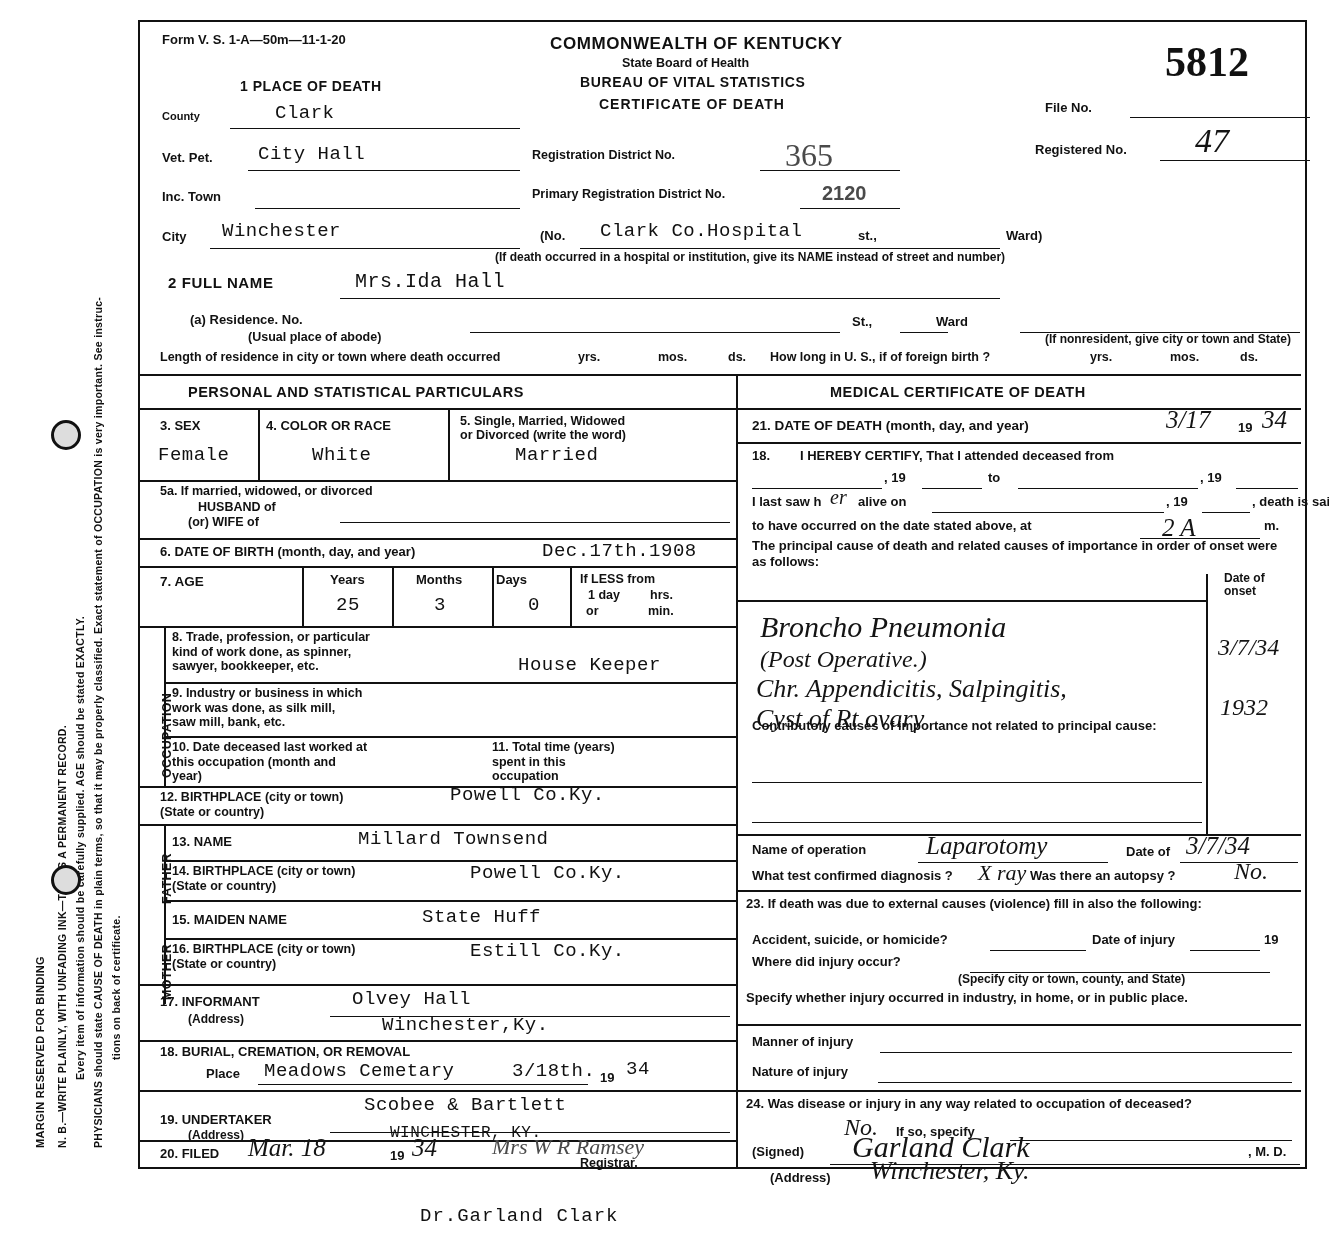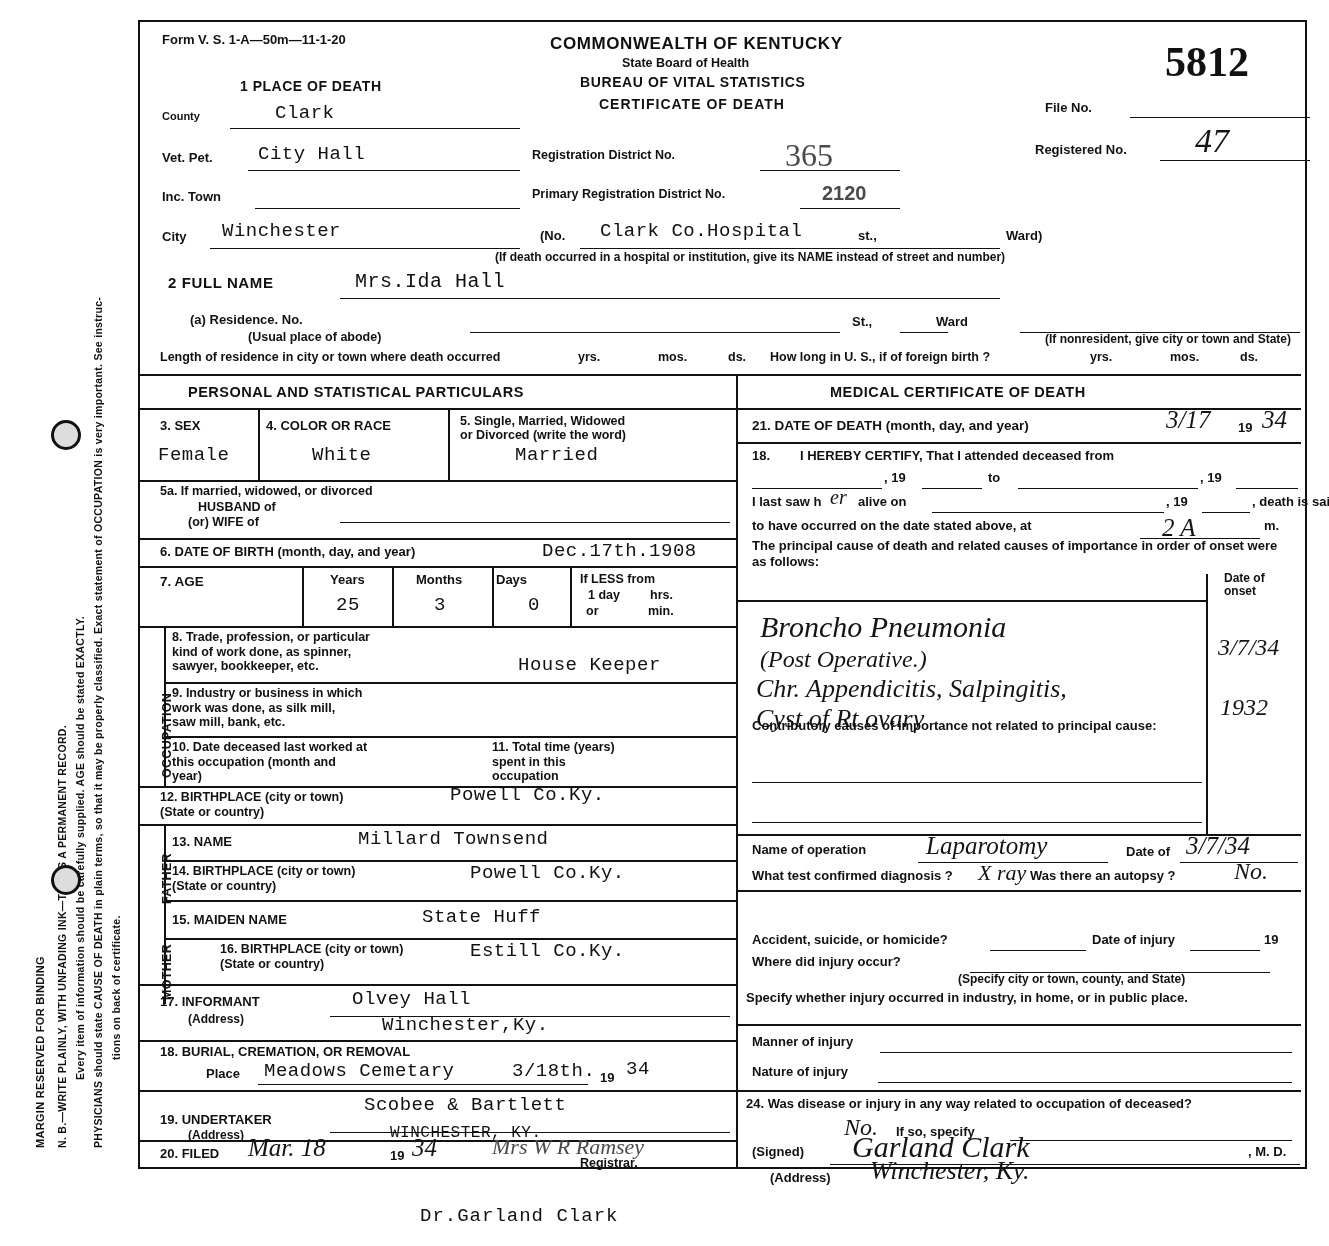--- a/index.html
+++ b/index.html
@@ -203,21 +203,21 @@
 
     <div class="t b" style="left:32px;top:842px;font-size:12.5px;line-height:14.5px;white-space:pre;">14. BIRTHPLACE (city or town)
 (State or country)</div>
     <div class="t type" style="left:330px;top:840px;font-size:19px;">Powell Co.Ky.</div>
     <div class="hl" style="left:24px;top:878px;width:572px;"></div>
 
     <div class="t b" style="left:32px;top:890px;font-size:13px;">15. MAIDEN NAME</div>
     <div class="t type" style="left:282px;top:884px;font-size:19px;">State Huff</div>
     <div class="hl" style="left:24px;top:916px;width:572px;"></div>
 
-    <div class="t b" style="left:32px;top:920px;font-size:12.5px;line-height:14.5px;white-space:pre;padding-left:48px;">16. BIRTHPLACE (city or town)
+    <div class="t b" style="left:32px;top:920px;font-size:12.5px;line-height:14.5px;white-space:pre;">16. BIRTHPLACE (city or town)
 (State or country)</div>
     <div class="t type" style="left:330px;top:918px;font-size:19px;">Estill Co.Ky.</div>
     <div class="hl" style="left:0;top:962px;width:596px;"></div>
 
     <div class="t b" style="left:20px;top:972px;font-size:13px;">17. INFORMANT</div>
     <div class="line" style="left:190px;top:994px;width:400px;"></div>
     <div class="t b" style="left:48px;top:990px;font-size:12px;">(Address)</div>
     <div class="t type" style="left:212px;top:966px;font-size:19px;">Olvey Hall</div>
     <div class="t type" style="left:242px;top:992px;font-size:19px;">Winchester,Ky.</div>
     <div class="hl" style="left:0;top:1018px;width:596px;"></div>
@@ -301,20 +301,21 @@
     <div class="t b" style="left:986px;top:822px;font-size:13px;">Date of</div>
     <div class="line" style="left:1040px;top:840px;width:118px;"></div>
     <div class="t scriptbig" style="left:1046px;top:810px;">3/7/34</div>
 
     <div class="t b" style="left:612px;top:846px;font-size:13px;">What test confirmed diagnosis ?</div>
     <div class="t scriptbig" style="left:838px;top:838px;font-size:22px;">X ray</div>
     <div class="t b" style="left:890px;top:846px;font-size:13px;">Was there an autopsy ?</div>
     <div class="t scriptbig" style="left:1094px;top:836px;font-size:24px;">No.</div>
     <div class="hl" style="left:596px;top:868px;width:565px;"></div>
 
+    <div class="t b" style="left:606px;top:874px;font-size:13px;width:540px;white-space:normal;line-height:15px;">23. If death was due to external causes (violence) fill in also the following:</div>
     <div class="t b" style="left:612px;top:910px;font-size:13px;">Accident, suicide, or homicide?</div>
     <div class="line" style="left:850px;top:928px;width:96px;"></div>
     <div class="t b" style="left:952px;top:910px;font-size:13px;">Date of injury</div>
     <div class="line" style="left:1050px;top:928px;width:70px;"></div>
     <div class="t b" style="left:1124px;top:910px;font-size:13px;">19</div>
 
     <div class="t b" style="left:612px;top:932px;font-size:13px;">Where did injury occur?</div>
     <div class="line" style="left:830px;top:950px;width:300px;"></div>
     <div class="t b" style="left:818px;top:950px;font-size:12px;">(Specify city or town, county, and State)</div>
     <div class="t b" style="left:606px;top:968px;font-size:13px;width:540px;white-space:normal;line-height:15px;">Specify whether injury occurred in industry, in home, or in public place.</div>

